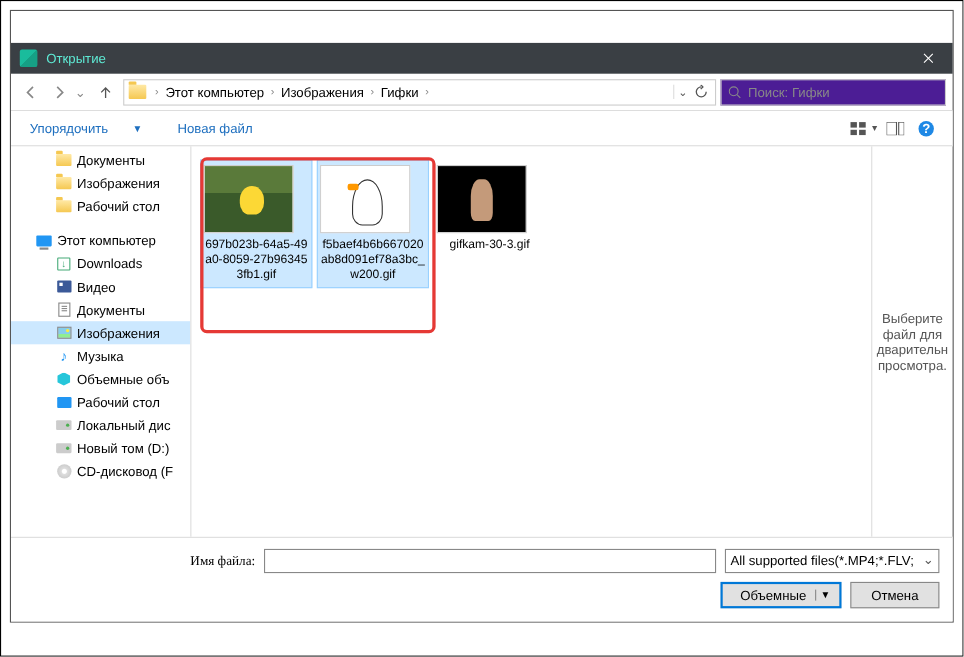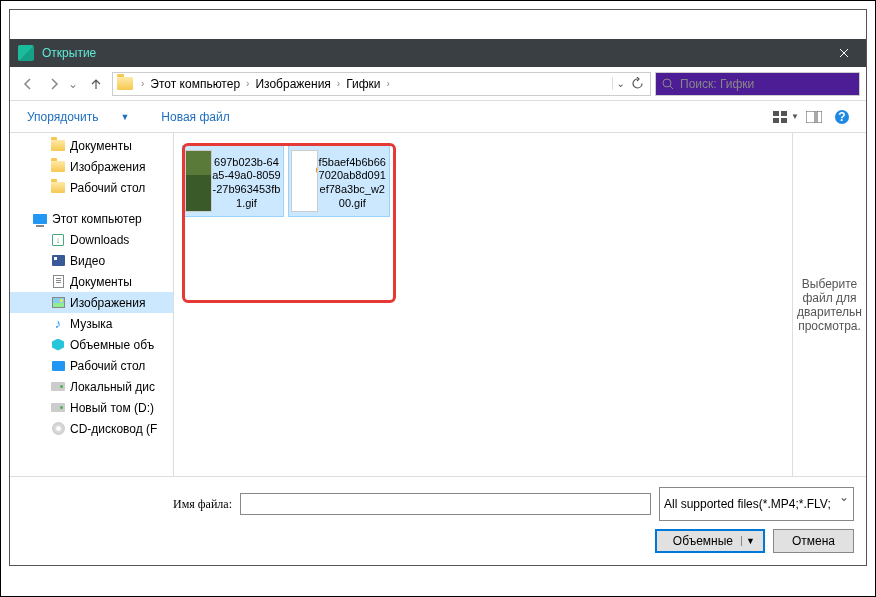--- a/index.html
+++ b/index.html
@@ -48,38 +48,38 @@
 .ico-images::before { content:''; position:absolute; top:1px; right:1px; width:3px; height:3px; background:#ffeb3b; border-radius:50%; }
 .ico-music { color:#2196f3; font-size:13px; }
 .ico-3d { width:12px; height:12px; background:#26c6da; clip-path:polygon(50% 0,100% 25%,100% 75%,50% 100%,0 75%,0 25%); }
 .ico-desktop { width:13px; height:10px; background:#2196f3; border-radius:1px; }
 .ico-drive { width:14px; height:9px; background:#ccc; border-radius:1px; position:relative; }
 .ico-drive::before { content:''; position:absolute; right:2px; top:3px; width:3px; height:3px; background:#4caf50; border-radius:50%; }
 .ico-cd { width:13px; height:13px; border-radius:50%; background:radial-gradient(circle,#fff 20%,#ddd 30%,#c0c0c0); }
 .file-area { flex: 1; display: flex; }
 .file-grid { flex: 1; padding: 12px 8px; display: flex; align-items: flex-start; gap: 4px; position: relative; }
 .selection-highlight { position: absolute; top: 10px; left: 8px; width: 214px; height: 160px; border: 3px solid #e53935; border-radius: 6px; pointer-events: none; }
-.file-item { width: 102px; display: flex; flex-direction: row; align-items: center; text-align: center; padding: 4px 2px; cursor: pointer; border: 1px solid transparent; }
+.file-item { width: 102px; display: flex; flex-direction: column; text-align: center; padding: 4px 2px; cursor: pointer; border: 1px solid transparent; }
 .file-item.selected { background: #cce8ff; border-color: #99d1ff; }
 .thumbnail { width: 82px; height: 62px; border: 1px solid #ccc; background: #fff; display: flex; align-items: center; justify-content: center; overflow: hidden; }
 .thumb-homer { background: linear-gradient(#5a7a3a 40%, #3a5a2a 40%); position: relative; width:100%; height:100%; }
 .thumb-homer::after { content:''; position:absolute; left:32px; top:18px; width:22px; height:26px; background:#fcd835; border-radius:50% 50% 40% 40%; }
 .thumb-goose { position: relative; width:100%; height:100%; background:#fff; }
 .thumb-goose::before { content:''; position:absolute; left:28px; top:12px; width:26px; height:40px; background:#fff; border:1px solid #333; border-radius:60% 60% 40% 40% / 70% 70% 30% 30%; }
 .thumb-goose::after { content:''; position:absolute; left:24px; top:16px; width:10px; height:6px; background:#ff9800; border-radius:2px; }
 .thumb-baby { background:#000; position:relative; width:100%; height:100%; }
 .thumb-baby::after { content:''; position:absolute; left:30px; top:12px; width:20px; height:38px; background:#c49a7a; border-radius:40% 40% 20% 20%; }
 .file-label { font-size: 11px; line-height: 1.25; margin-top: 4px; word-break: break-all; max-width: 98px; }
 .preview-pane { width: 74px; border-left: 1px solid #ddd; display: flex; align-items: center; justify-content: center; text-align: center; color: #555; font-size: 11px; padding: 4px; }
 .footer { border-top: 1px solid #ddd; padding: 10px 12px 12px; background: #fff; }
 .footer-row { display: flex; align-items: center; gap: 8px; margin-bottom: 8px; }
 .footer-row:last-child { margin-bottom: 0; justify-content: flex-end; }
 .fname-label { width: 210px; text-align: right; font-family: Liberation Serif, serif; }
 .fname-input { flex: 1; height: 22px; border: 1px solid #888; padding: 0 4px; background:#fff; }
-.filter-select { width: 195px; height: 34px; border: 1px solid #888; padding: 0 18px 0 4px; display:flex; align-items:center; background:#fff; position:relative; white-space:nowrap; overflow:hidden; }
+.filter-select { width: 195px; height: 22px; border: 1px solid #888; padding: 0 18px 0 4px; display:flex; align-items:center; background:#fff; position:relative; white-space:nowrap; overflow:hidden; }
 .filter-select::after { content:'⌄'; position:absolute; right:4px; top:2px; color:#555; }
 .btn { height: 24px; padding: 0 18px; border: 1px solid #888; background: #e1e1e1; display: flex; align-items: center; cursor: pointer; }
 .btn.primary { border: 2px solid #0078d7; padding: 0 8px 0 16px; }
 .btn-split { border-left: 1px solid #888; margin-left: 8px; padding-left: 4px; font-size:9px; }
 </style>
 </head>
 <body>
 
 <div class="outer-border">
 <div class="dialog">
@@ -268,20 +268,26 @@
                 <div class="thumb-homer"></div>
               </div>
           <div class="file-label">697b023b-64a5-49a0-8059-27b963453fb1.gif</div>
         </div>
         <div class="file-item selected">
           <div class="thumbnail">
                 <div class="thumb-goose"></div>
               </div>
           <div class="file-label">f5baef4b6b667020ab8d091ef78a3bc_w200.gif</div>
         </div>
+        <div class="file-item">
+          <div class="thumbnail">
+                <div class="thumb-baby"></div>
+              </div>
+          <div class="file-label">gifkam-30-3.gif</div>
+        </div>
       </div>
       <div class="preview-pane">
         <span>Выберите файл для дварительн просмотра.</span>
       </div>
     </div>
   </div>
 
   <div class="footer">
     <div class="footer-row">
       <div class="fname-label">Имя файла:</div>

